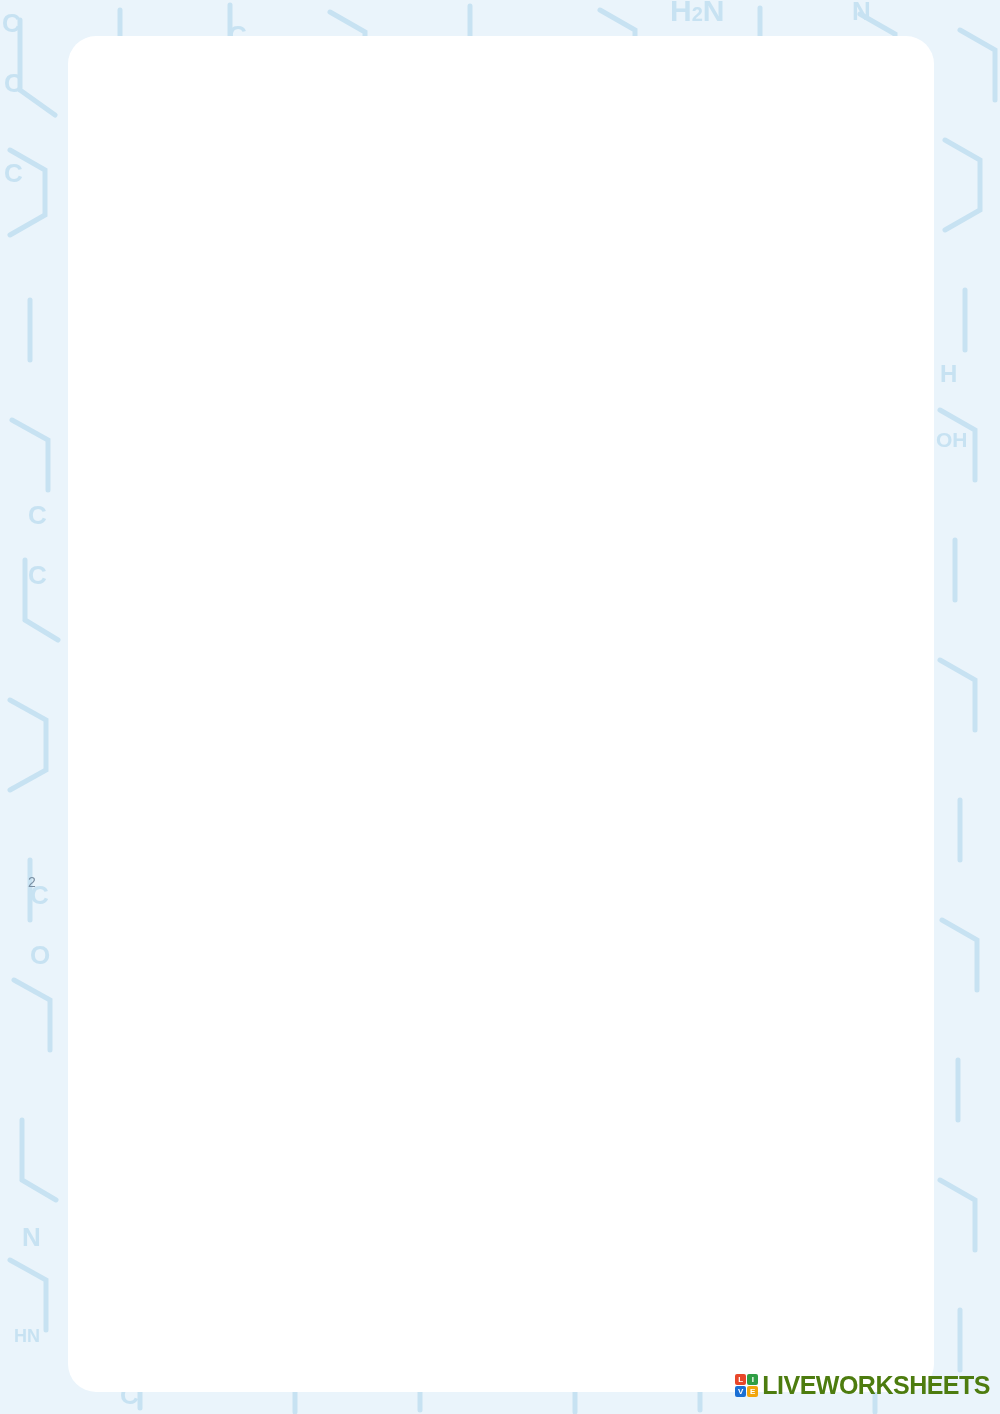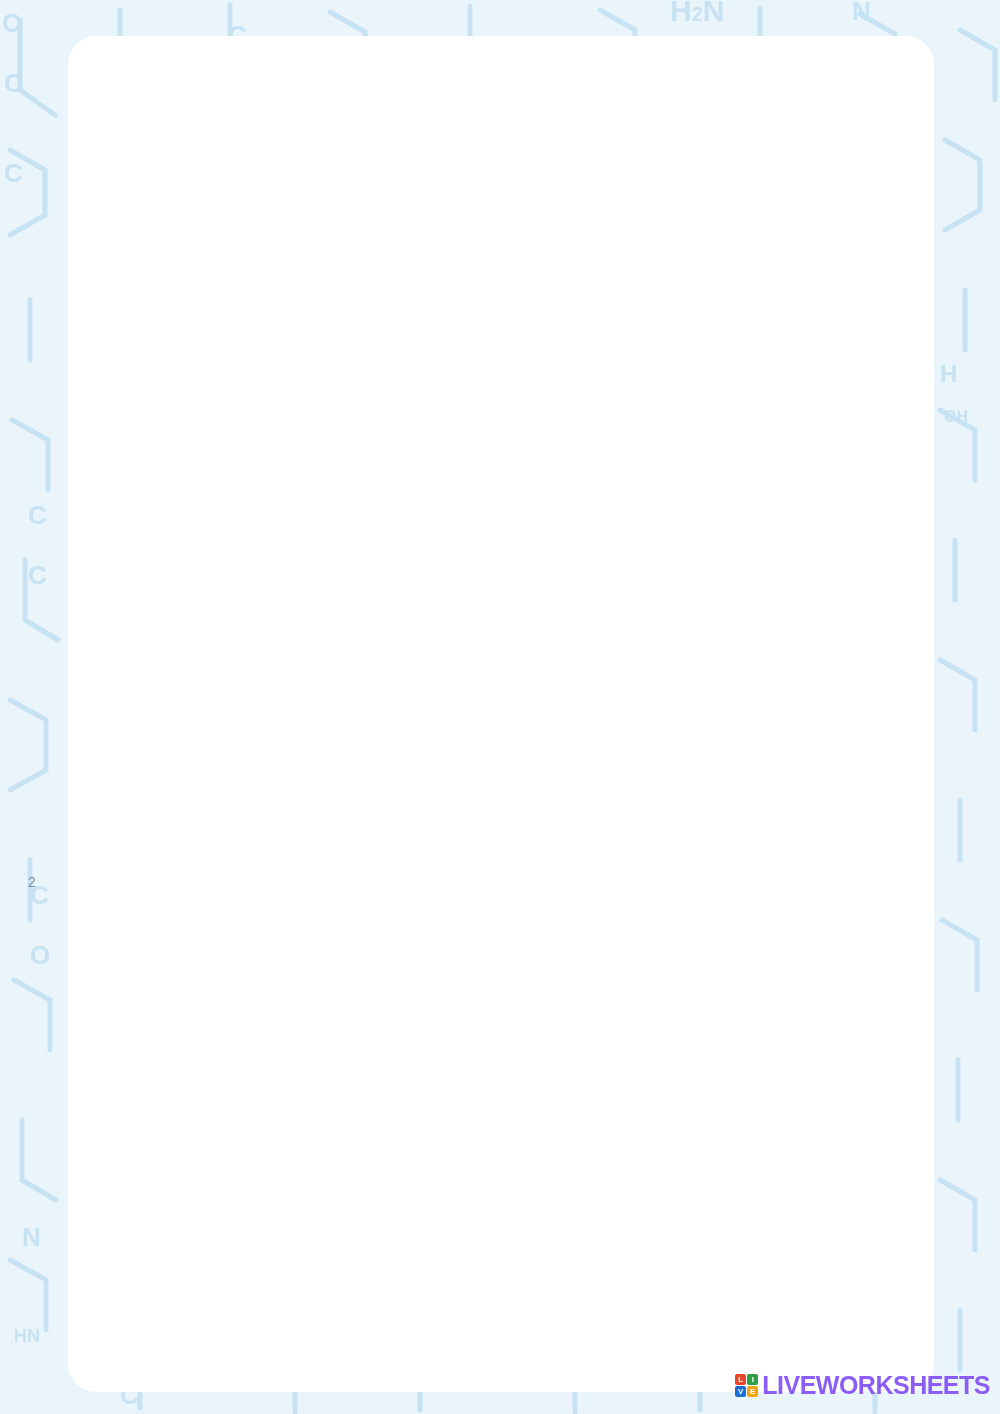--- a/index.html
+++ b/index.html
@@ -247,21 +247,21 @@
     line-height: 11px;
     border-radius: 2px;
   }
   .sq-l { background: #e8472a; }
   .sq-i { background: #2f9e44; }
   .sq-v { background: #1b6fd4; }
   .sq-e { background: #f2a50c; }
   #footer-logo .lw-text {
     font-size: 25px;
     font-weight: bold;
-    color: #8b5cf6;
+    color: #4d7c0f;
     letter-spacing: -.5px;
   }
 </style>
 </head>
 <body>
 
 <div id="bg-decor">
   <svg width="1000" height="1414" viewBox="0 0 1000 1414">
     <g stroke="#c7e2f2" stroke-width="5" fill="none" stroke-linecap="round">
 
@@ -305,21 +305,21 @@
     </g>
   </svg>
   <div class="bg-text" style="left:2px; top:8px; font-size:26px;">C</div>
   <div class="bg-text" style="left:4px; top:68px; font-size:26px;">C</div>
   <div class="bg-text" style="left:4px; top:158px; font-size:26px;">C</div>
   <div class="bg-text" style="left:670px; top:-6px; font-size:30px;">H<span style="font-size:20px;">2</span>N</div>
   <div class="bg-text" style="left:852px; top:-4px; font-size:26px;">N</div>
   <div class="bg-text" style="left:28px; top:500px; font-size:26px;">C</div>
   <div class="bg-text" style="left:28px; top:560px; font-size:26px;">C</div>
   <div class="bg-text" style="left:940px; top:360px; font-size:24px;">H</div>
-  <div class="bg-text" style="left:936px; top:408px; font-size:16px;margin-left:8px;">OH</div>
+  <div class="bg-text" style="left:936px; top:428px; font-size:21px;">OH</div>
   <div class="bg-text" style="left:22px; top:1222px; font-size:26px;">N</div>
   <div class="bg-text" style="left:14px; top:1326px; font-size:18px;">HN</div>
   <div class="bg-text" style="left:30px; top:880px; font-size:26px;">C</div>
   <div class="bg-text" style="left:30px; top:940px; font-size:26px;">O</div>
   <div class="bg-text" style="left:120px; top:1380px; font-size:26px;">C</div>
   <div class="bg-text" style="left:228px; top:20px; font-size:26px;">C</div>
 </div>
 
 <div id="sheet"></div>
 

